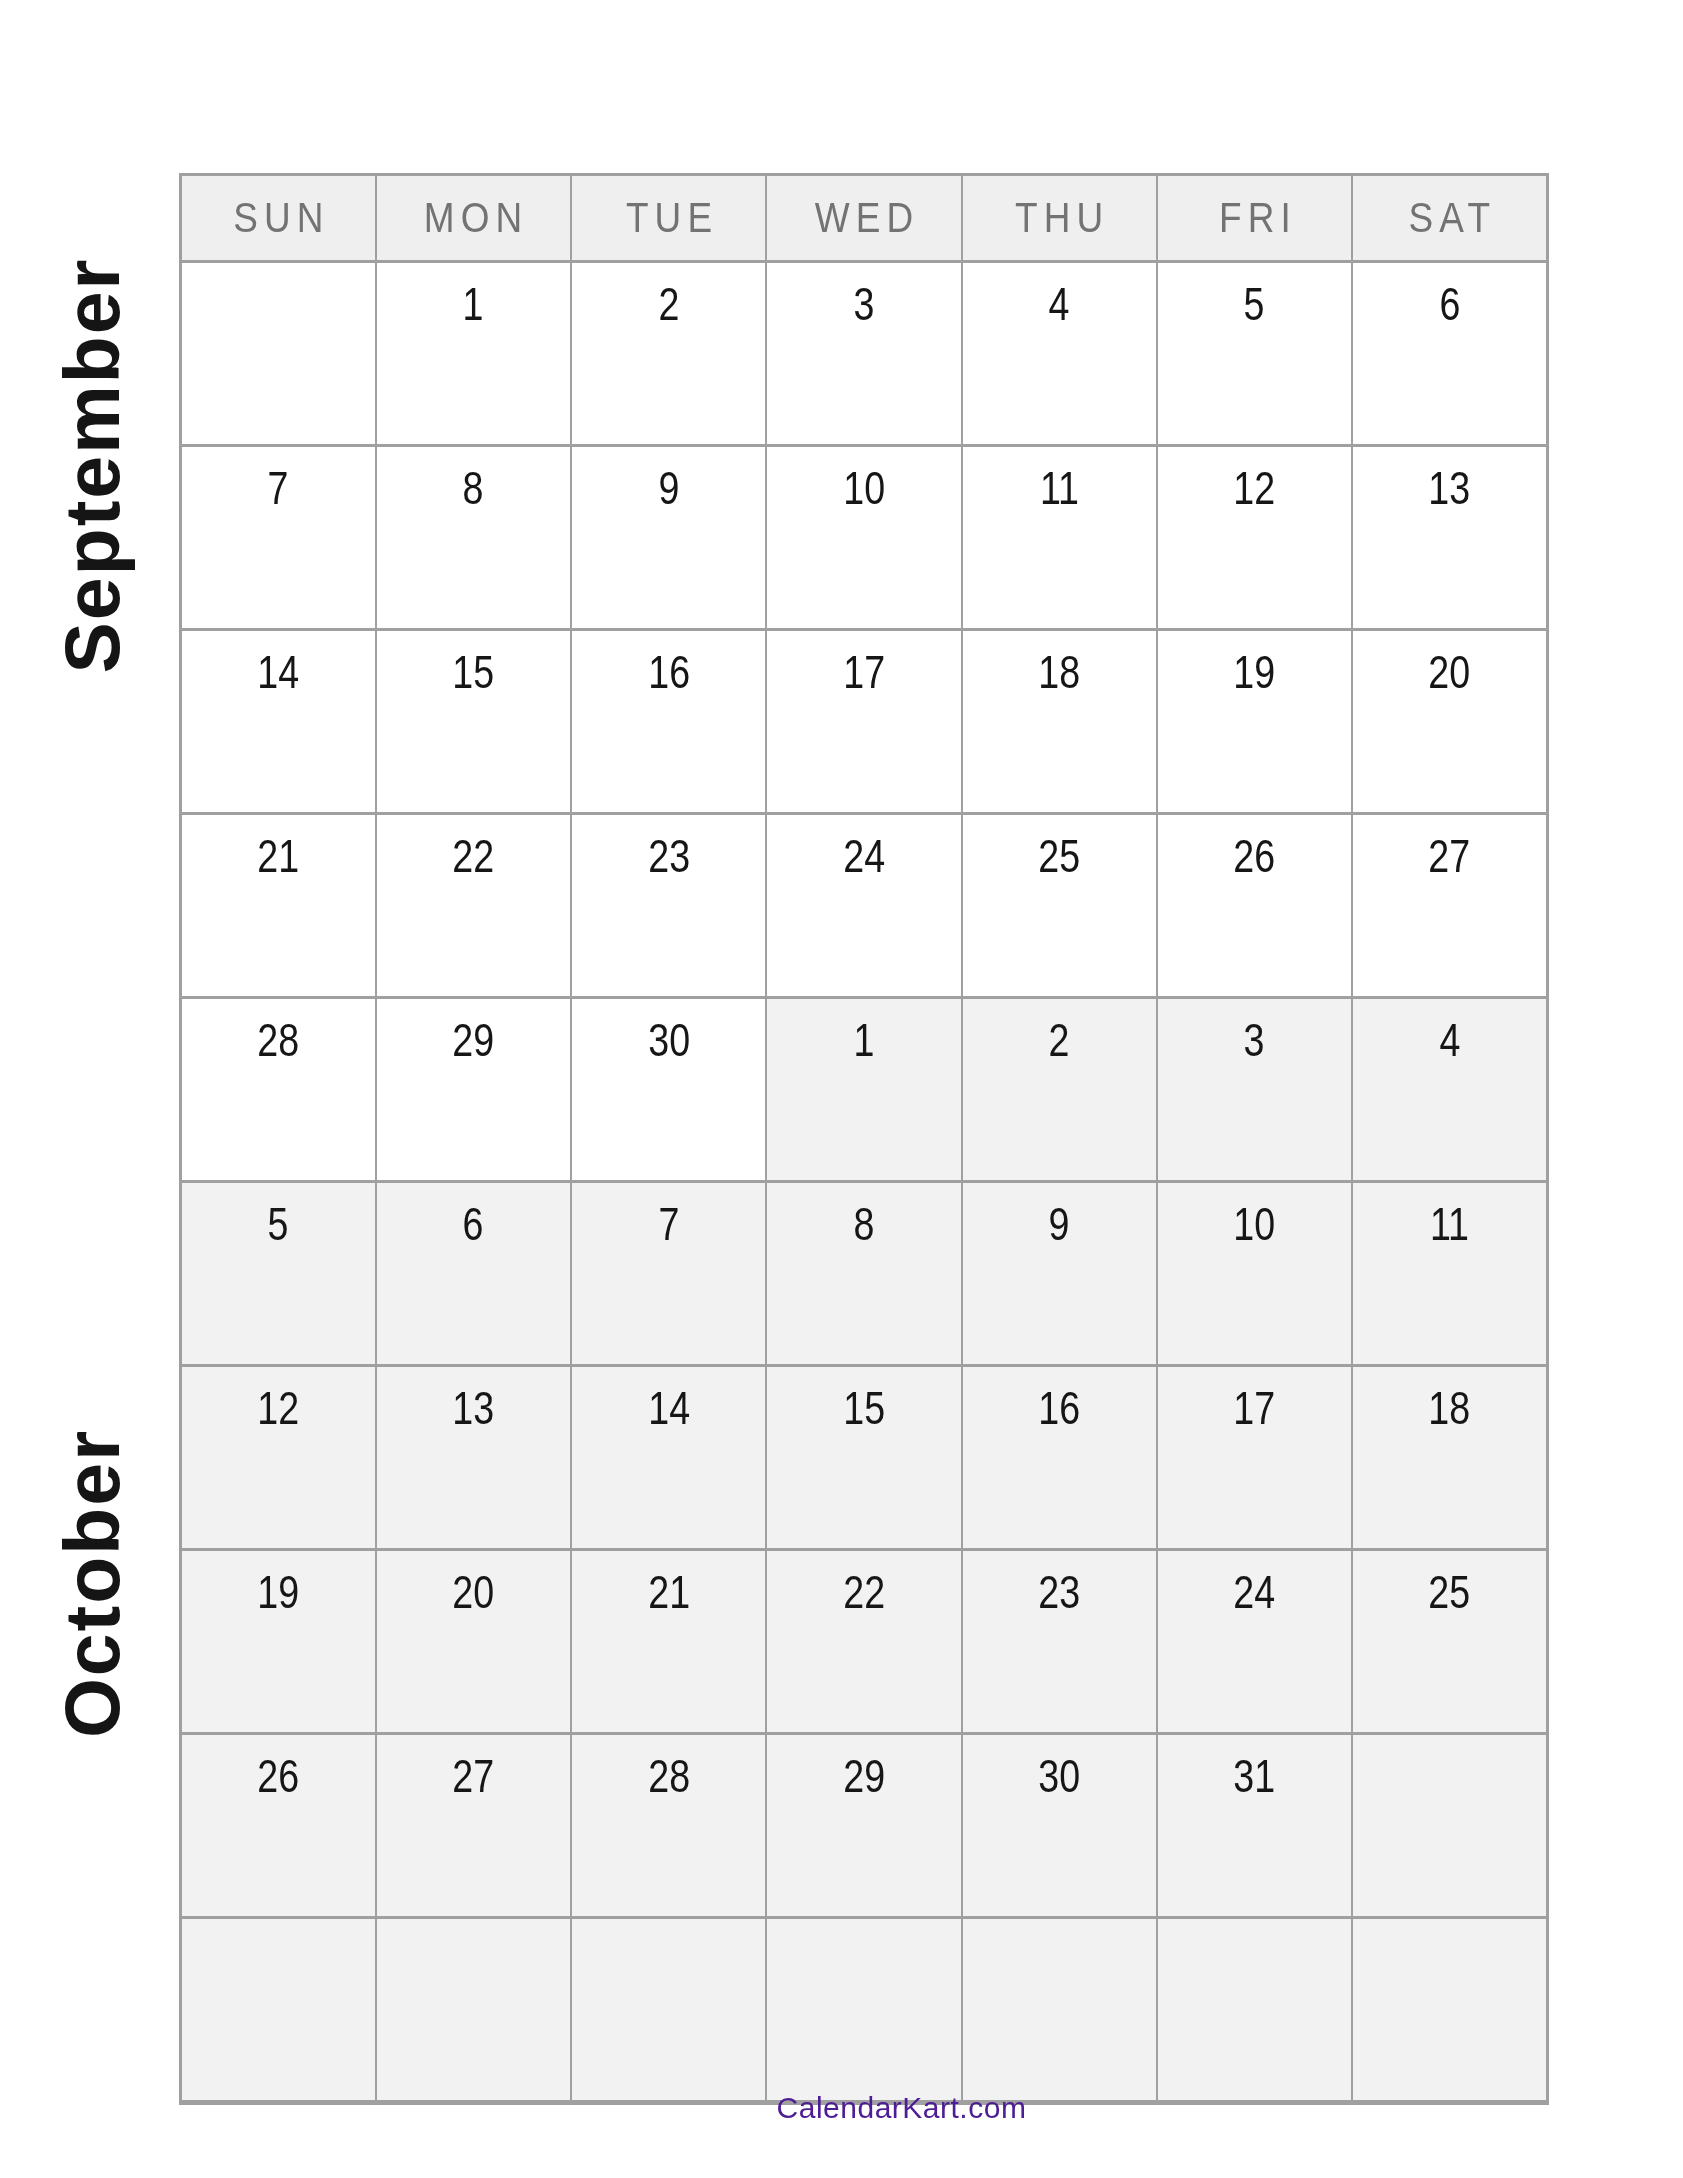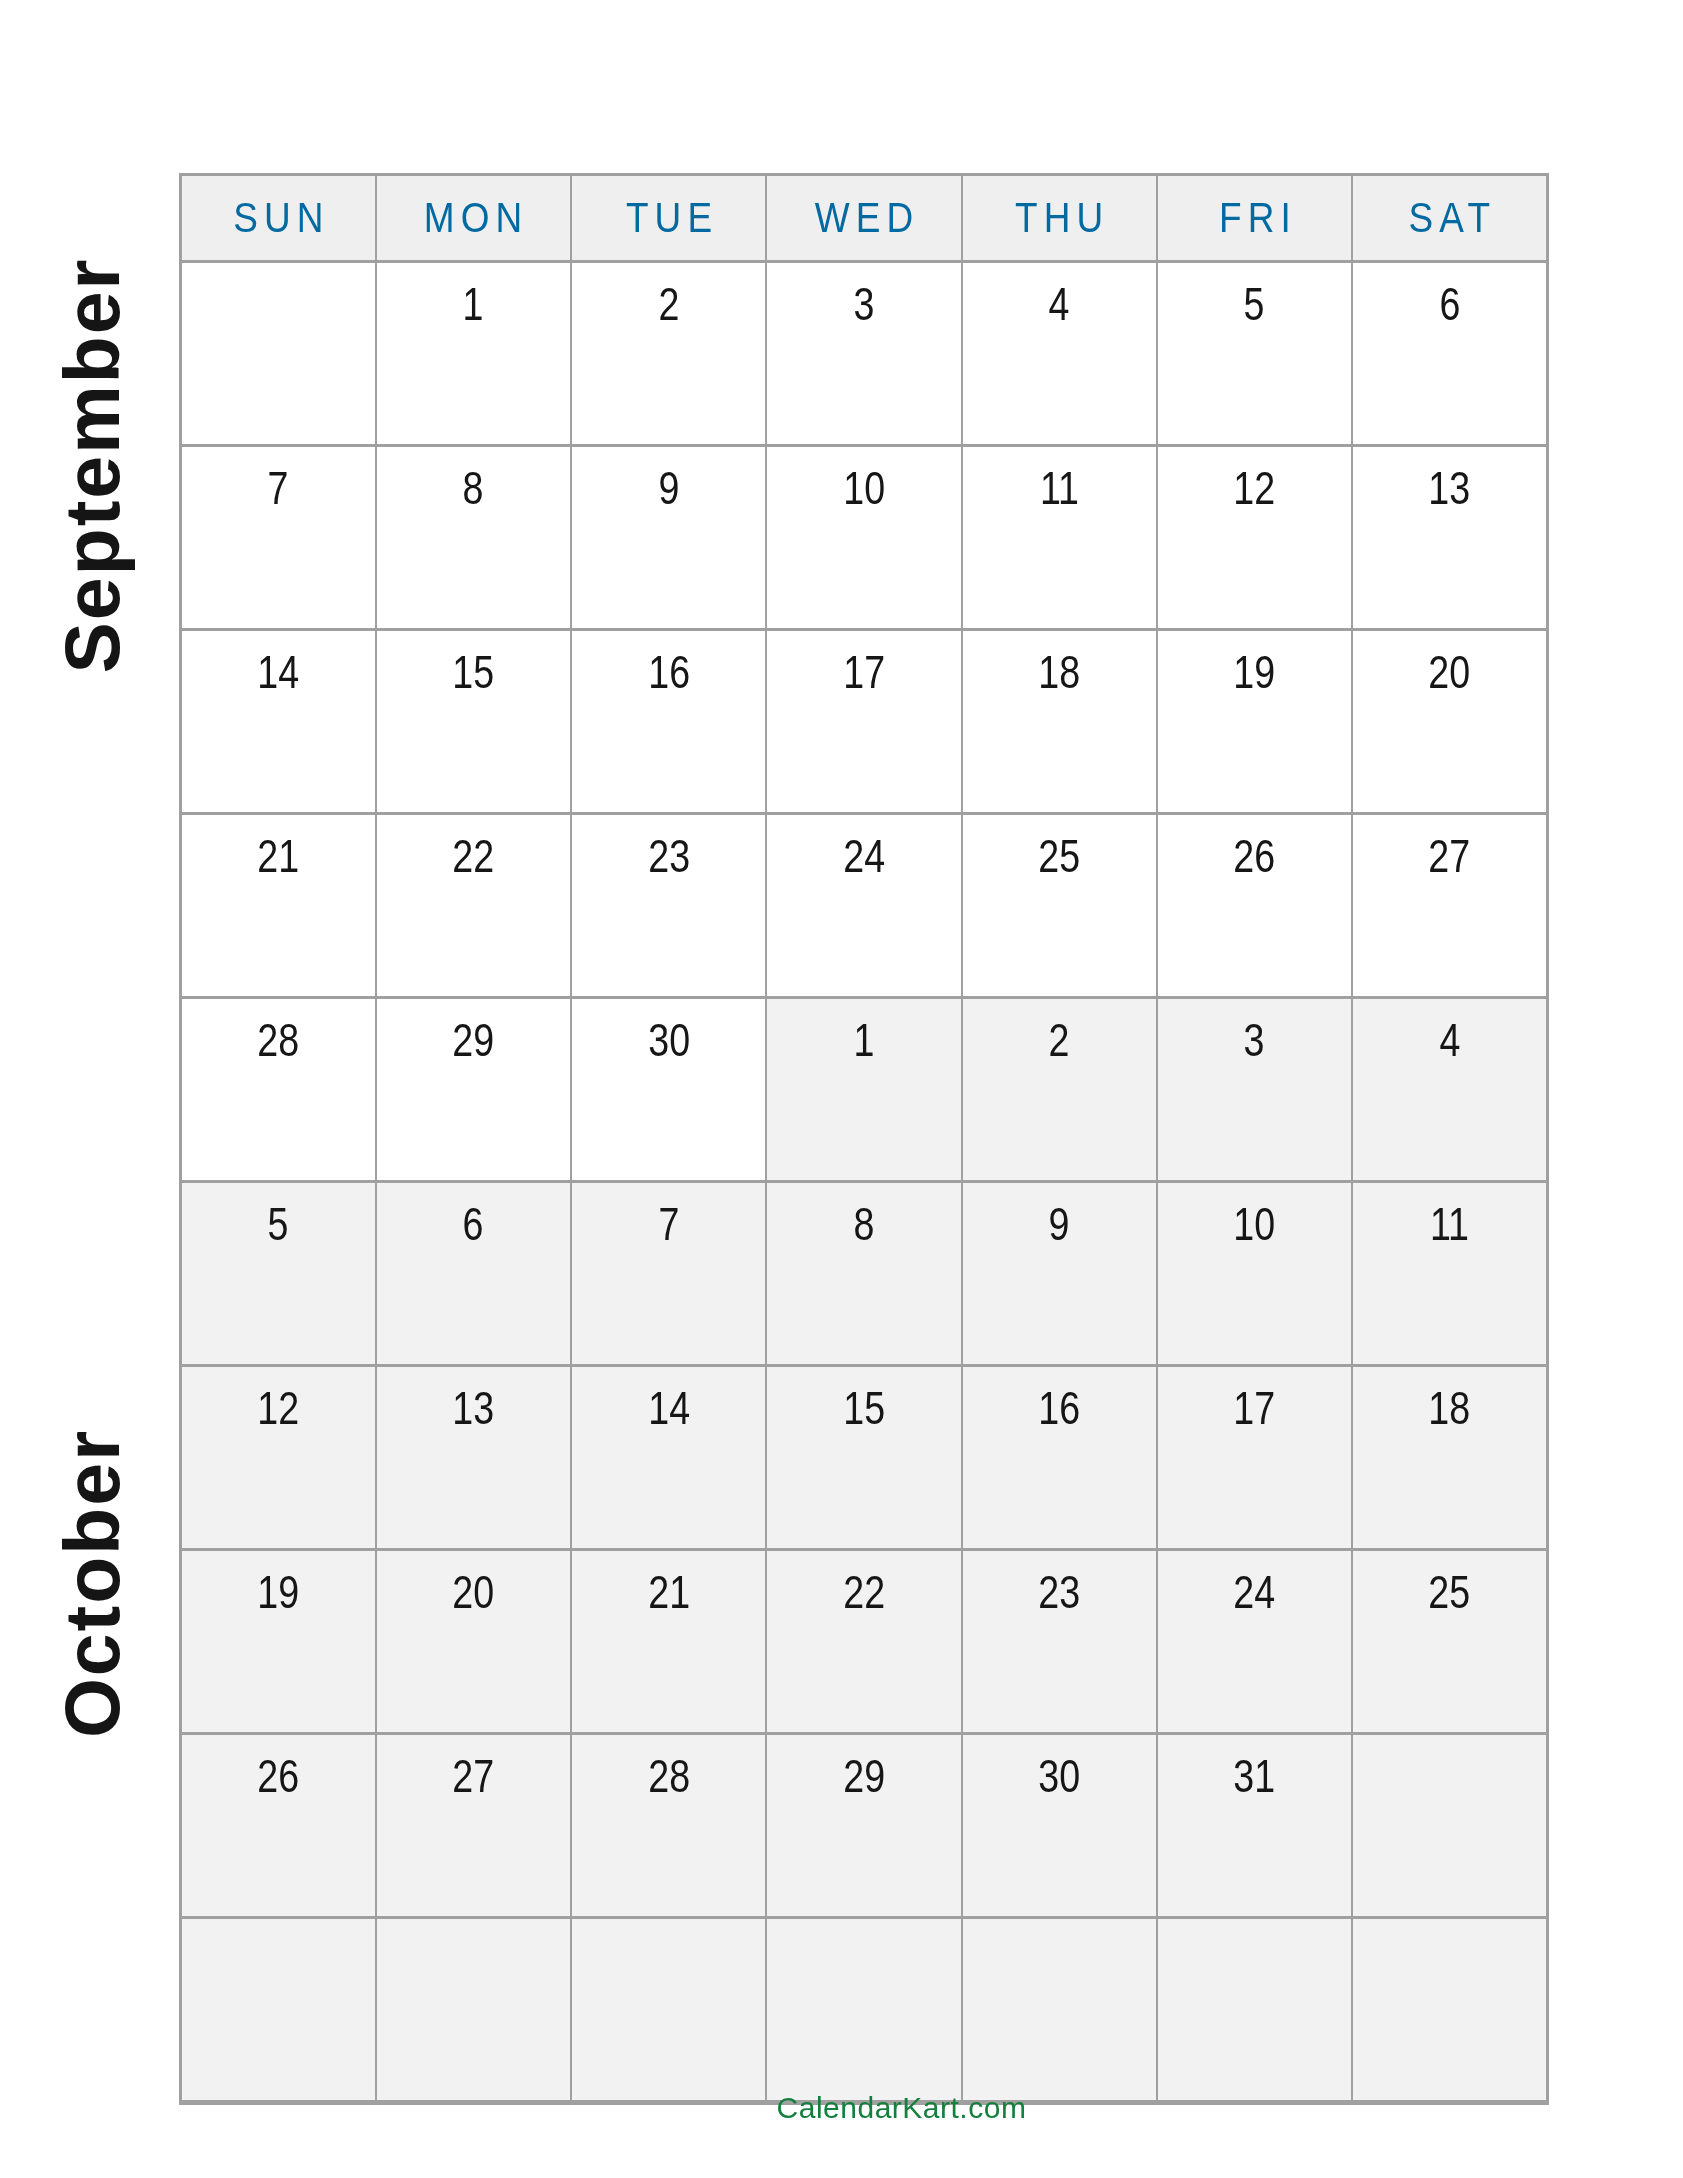--- a/index.html
+++ b/index.html
@@ -48,21 +48,21 @@
     border-left: 2px solid var(--border-color, #a0a0a0);
     border-right: 2px solid var(--border-color, #a0a0a0);
     border-top: 3px solid var(--border-color, #a0a0a0);
     border-bottom: 3px solid var(--border-color, #a0a0a0);
   }
   table.calendar th {
     height: 84px;
     background: var(--header-bg, #efefef);
     font-size: 42px;
     font-weight: 400;
-    color: #0369a1;
+    color: #737373;
     text-align: center;
     vertical-align: middle;
     padding: 0;
     margin-top: 48px;
   }
   table.calendar th .wd {
     display: inline-block;
     transform: scaleX(0.88);
     letter-spacing: 7px;
     text-indent: 7px;
@@ -88,21 +88,21 @@
   .footer {
     position: absolute;
     left: 179px;
     top: 2091px;
     width: 1370px;
     text-align: center;
     padding-left: 75px;
     box-sizing: border-box;
     font-size: 30px;
     letter-spacing: 0.5px;
-    color: #15803d;
+    color: #4c1d95;
   }
 </style>
 </head>
 <body>
 
 <div class="page">
 
   <div class="month-label-wrap september">
     <span class="month-label">September</span>
   </div>

